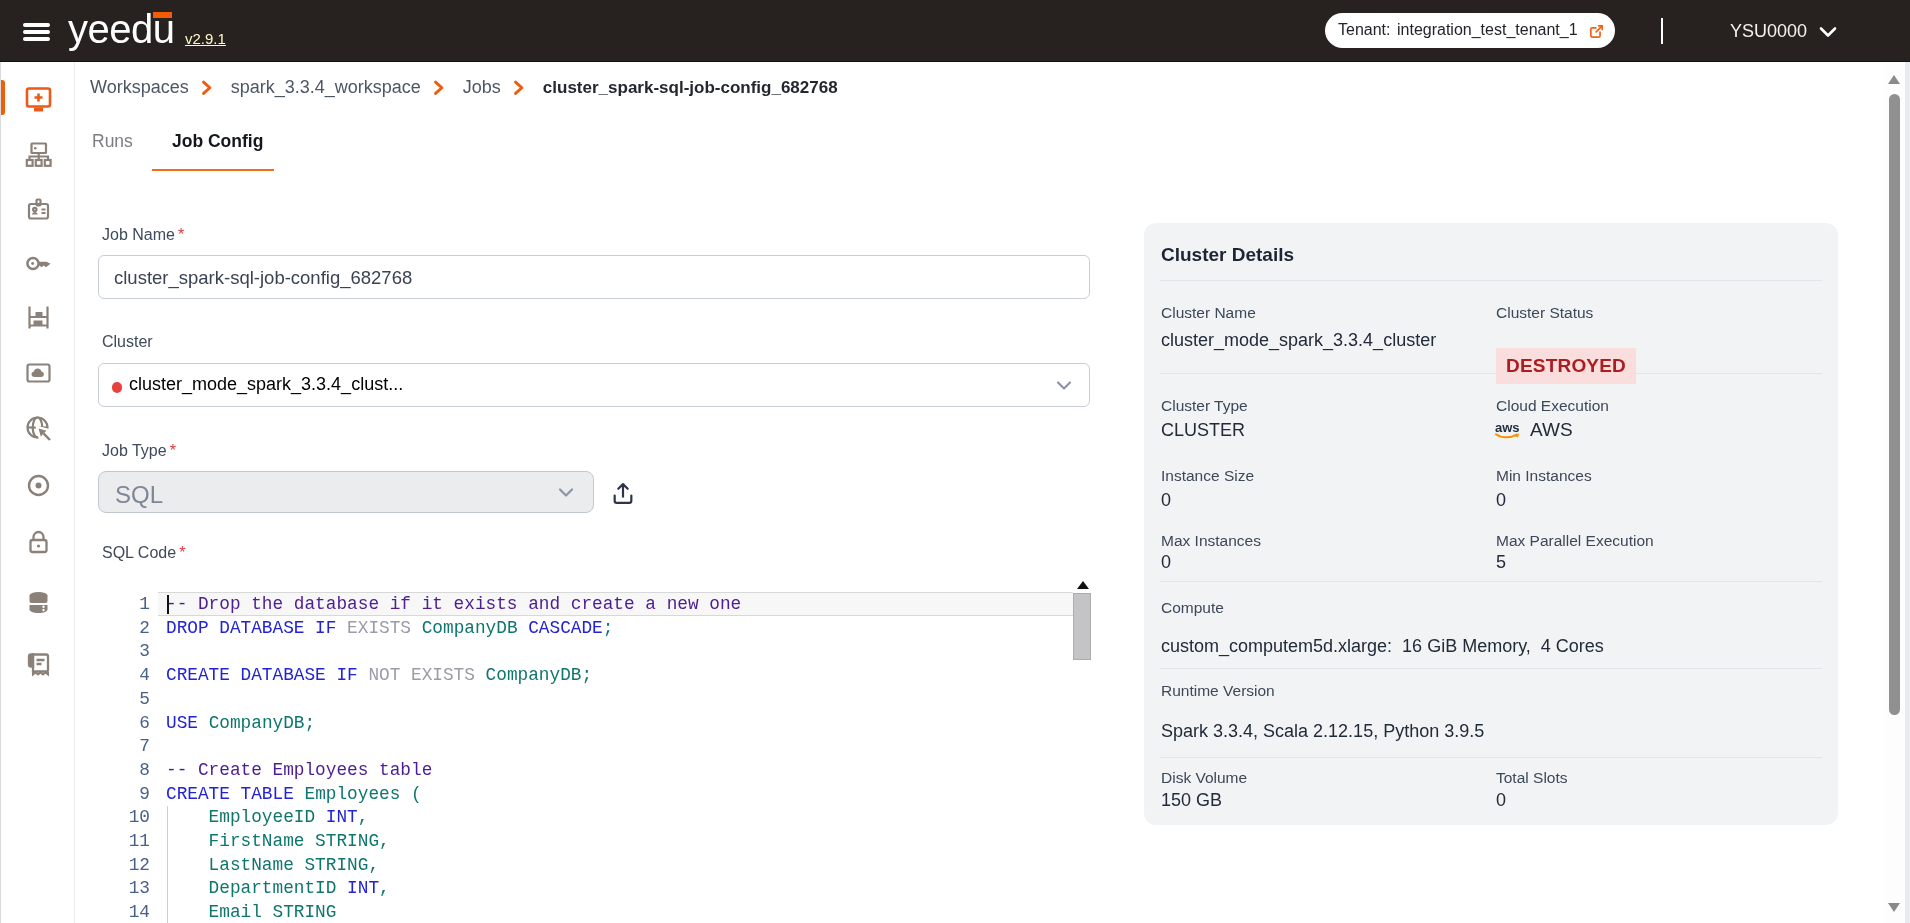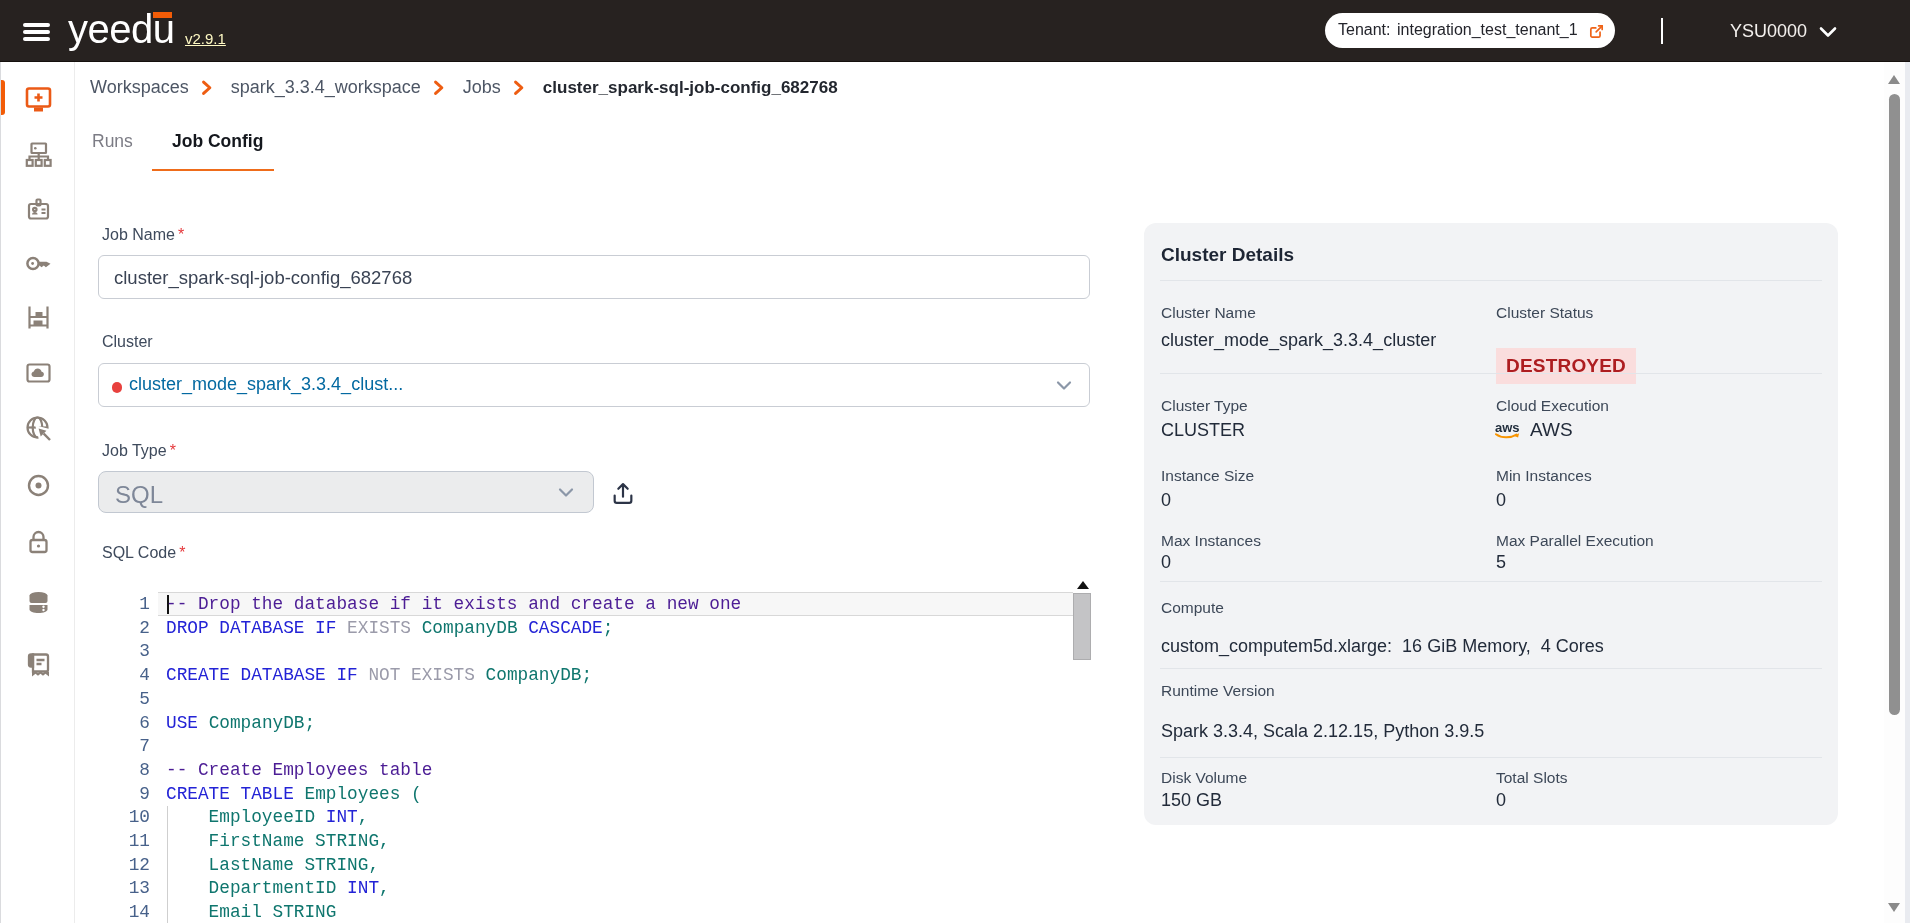--- a/index.html
+++ b/index.html
@@ -34,21 +34,21 @@
 #tab-config { position:absolute; left:172px; top:131px; font-size:17.5px; color:#14171d; font-weight:700; }
 #tab-line { position:absolute; left:152px; top:169px; width:122px; height:2px; background:#ef6c1a; }
 
 
 .flabel { position:absolute; font-size:16px; color:#3e4a5c; }
 .star { color:#e5383b; margin-left:3px; }
 .input { position:absolute; background:#fff; border:1px solid #c9cdd4; border-radius:6px; }
 #job-name-input { left:98px; top:255px; width:992px; height:44px; }
 #job-name-input .val { position:absolute; left:15px; top:11px; font-size:18.5px; color:#3a4354; }
 #cluster-select { left:98px; top:363px; width:992px; height:44px; }
-#cluster-select .val { position:absolute; left:30px; top:10px; font-size:18px; color:#0369a1; }
+#cluster-select .val { position:absolute; left:30px; top:10px; font-size:18px; color:#000000; }
 .reddot { position:absolute; left:12.5px; top:18px; width:10.5px; height:10.5px; border-radius:50%; background:#e8413e; }
 #jobtype-select { left:98px; top:471px; width:496px; height:42px; background:#ebeced; border:1px solid #c2c8d1; border-radius:8px; }
 #jobtype-select .val { position:absolute; left:16px; top:9px; font-size:24px; color:#7e8798; }
 .chev { position:absolute; }
 
 
 #editor { position:absolute; left:98px; top:577px; width:994px; height:346px; background:#fff; overflow:hidden;
   font-family:"Liberation Mono", monospace; font-size:17.75px; }
 .cline { position:absolute; left:0; width:975px; height:23.7px; line-height:23.7px; white-space:pre; }
 .lnum { position:absolute; width:52px; text-align:right; color:#47618a; }

